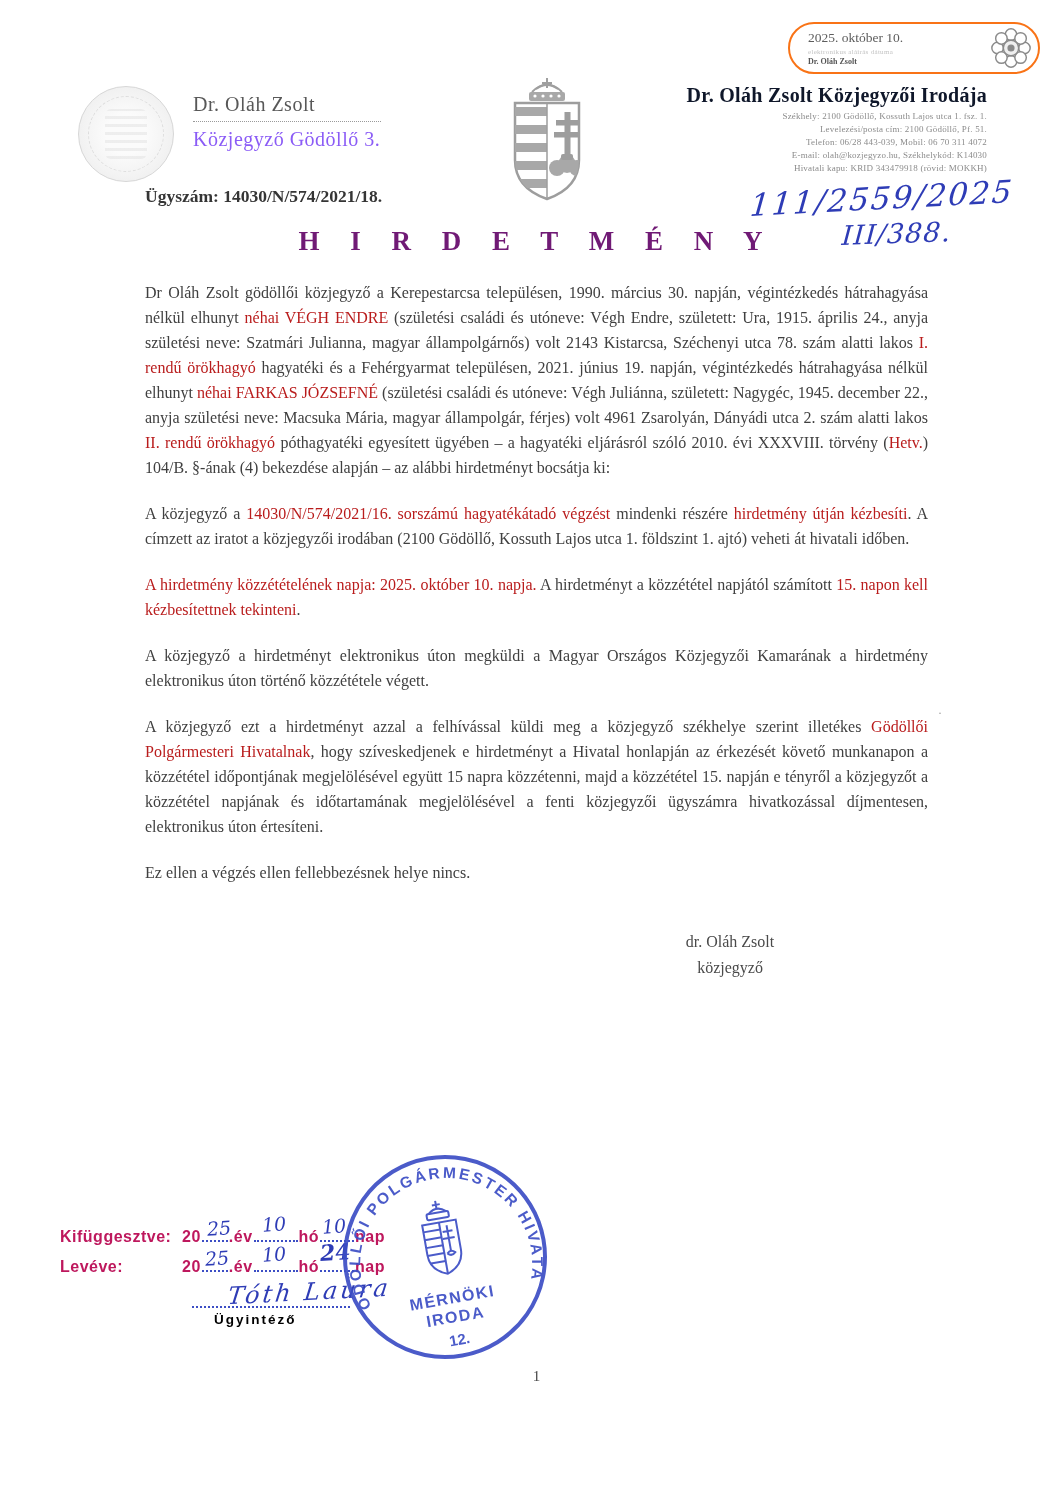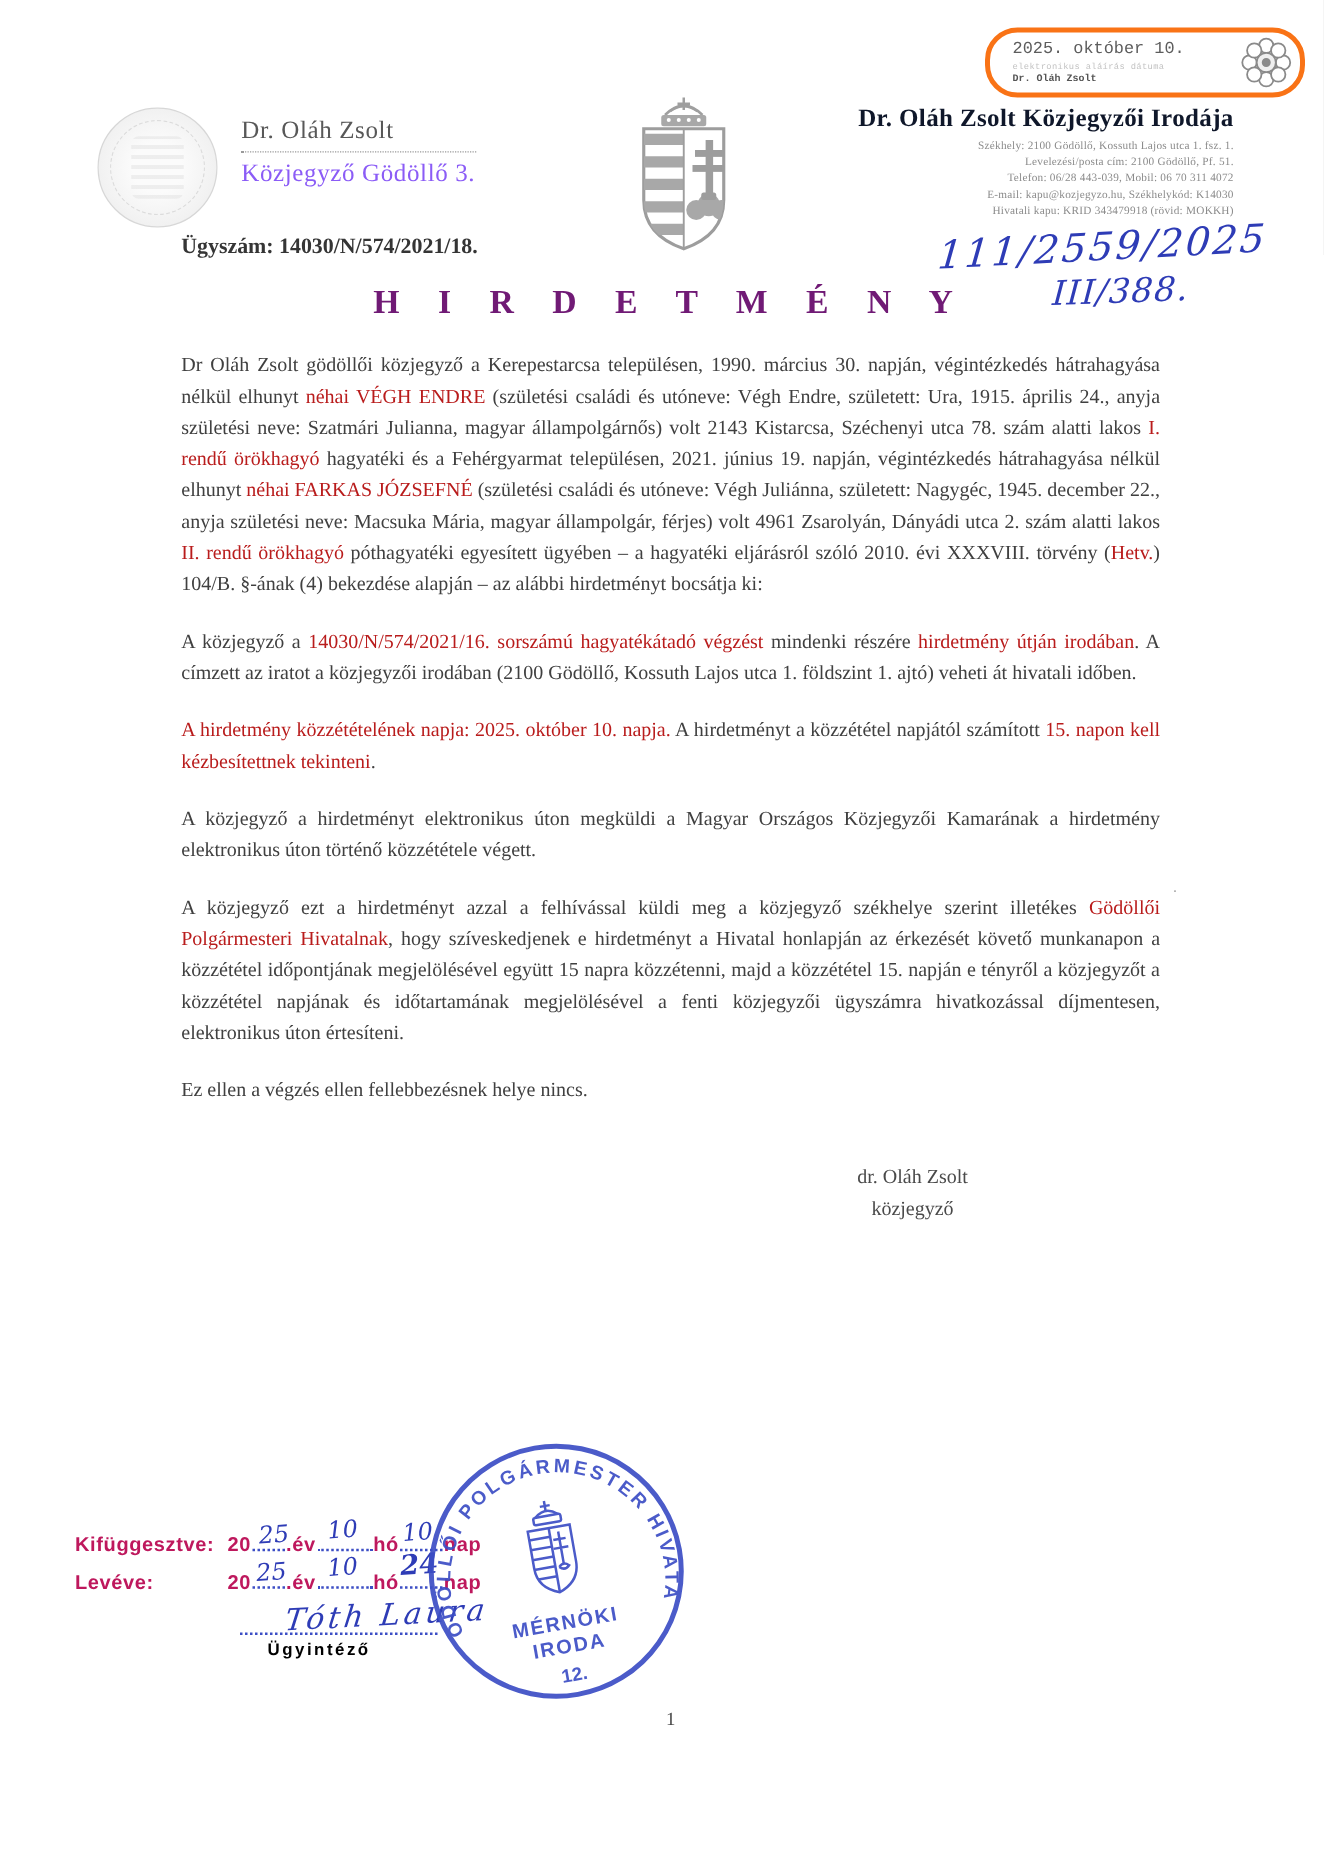--- a/index.html
+++ b/index.html
@@ -38,22 +38,22 @@
   }
   .arms-center{position:absolute;left:501px;top:76px;width:92px;height:126px;opacity:.85;}
   .office{
     position:absolute;right:72px;top:84px;width:340px;text-align:right;
   }
   .office-title{font-size:20px;font-weight:bold;color:#0f172a;letter-spacing:.3px;margin-bottom:3px;}
   .office-line{font-size:9px;color:#8b8b8b;line-height:13px;letter-spacing:.2px;}
   
   .estamp{
     position:absolute;left:788px;top:22px;width:248px;height:48px;
-    border:4px solid #f97316;border-radius:26px;background:#fff;
-    font-family:Liberation Mono, monospace;
+    border:2px solid #f97316;border-radius:26px;background:#fff;
+    font-family:Liberation Serif, serif;
   }
   .estamp-date{position:absolute;left:18px;top:6px;font-size:13.5px;color:#5d5d5d;}
   .estamp-sub{position:absolute;left:18px;top:24px;font-size:7px;color:#c3c3c3;filter:blur(.4px);letter-spacing:.3px;}
   .estamp-name{position:absolute;left:18px;top:33px;font-size:8px;font-weight:bold;color:#555;}
   .estamp-rosette{position:absolute;right:4px;top:1px;width:46px;height:46px;}
   
   .hand{font-family:"DejaVu Serif", serif;font-style:italic;color:#2e3cb6;}
   .hand-case1{
     position:absolute;left:750px;top:180px;font-size:31px;letter-spacing:2px;
     transform:rotate(-3deg) skewX(-8deg);
@@ -155,21 +155,21 @@
         <rect x="53" y="56" width="27" height="5.5" fill="#8c8c8c"></rect>
       </g>
     </svg>
   </div>
 
   <div class="office">
     <div class="office-title">Dr. Oláh Zsolt Közjegyzői Irodája</div>
     <div class="office-line">Székhely: 2100 Gödöllő, Kossuth Lajos utca 1. fsz. 1.</div>
     <div class="office-line">Levelezési/posta cím: 2100 Gödöllő, Pf. 51.</div>
     <div class="office-line">Telefon: 06/28 443-039, Mobil: 06 70 311 4072</div>
-    <div class="office-line">E-mail: kapu@kozjegyzo.hu, Székhelykód: K14030</div>
+    <div class="office-line">E-mail: olah@kozjegyzo.hu, Székhelykód: K14030</div>
     <div class="office-line">Hivatali kapu: KRID 343479918 (rövid: MOKKH)</div>
   </div>
 
   <div class="estamp">
     <div class="estamp-date">2025. október 10.</div>
     <div class="estamp-sub">elektronikus aláírás dátuma</div>
     <div class="estamp-name">Dr. Oláh Zsolt</div>
     <div class="estamp-rosette">
       <svg width="46" height="46" viewBox="0 0 48 48">
         <g stroke="#8a8a8a" stroke-width="1.5" fill="#ffffff">
@@ -189,21 +189,21 @@
   </div>
 
   <div class="hand hand-case1">111/2559/2025</div>
   <div class="hand hand-case2">III/388.</div>
 
   <div class="ugyszam">Ügyszám: 14030/N/574/2021/18.</div>
   <div class="doc-title">H I R D E T M É N Y</div>
 
   <div class="body">
     <p><span>Dr Oláh Zsolt gödöllői közjegyző a Kerepestarcsa településen, 1990. március 30. napján, végintézkedés hátrahagyása nélkül elhunyt </span><span class="b">néhai VÉGH ENDRE</span><span> (születési családi és utóneve: Végh Endre, született: Ura, 1915. április 24., anyja születési neve: Szatmári Julianna, magyar állampolgárnős) volt 2143 Kistarcsa, Széchenyi utca 78. szám alatti lakos </span><span class="b">I. rendű örökhagyó</span><span> hagyatéki és a Fehérgyarmat településen, 2021. június 19. napján, végintézkedés hátrahagyása nélkül elhunyt </span><span class="b">néhai FARKAS JÓZSEFNÉ</span><span> (születési családi és utóneve: Végh Juliánna, született: Nagygéc, 1945. december 22., anyja születési neve: Macsuka Mária, magyar állampolgár, férjes) volt 4961 Zsarolyán, Dányádi utca 2. szám alatti lakos </span><span class="b">II. rendű örökhagyó</span><span> póthagyatéki egyesített ügyében – a hagyatéki eljárásról szóló 2010. évi XXXVIII. törvény (</span><span class="b">Hetv.</span><span>) 104/B. §-ának (4) bekezdése alapján – az alábbi hirdetményt bocsátja ki:</span></p>
-    <p><span>A közjegyző a </span><span class="b">14030/N/574/2021/16. sorszámú hagyatékátadó végzést</span><span> mindenki részére </span><span class="b">hirdetmény útján irodában</span><span>. A címzett az iratot a közjegyzői irodában (2100 Gödöllő, Kossuth Lajos utca 1. földszint 1. ajtó) veheti át hivatali időben.</span></p>
+    <p><span>A közjegyző a </span><span class="b">14030/N/574/2021/16. sorszámú hagyatékátadó végzést</span><span> mindenki részére </span><span class="b">hirdetmény útján kézbesíti</span><span>. A címzett az iratot a közjegyzői irodában (2100 Gödöllő, Kossuth Lajos utca 1. földszint 1. ajtó) veheti át hivatali időben.</span></p>
     <p><span class="b">A hirdetmény közzétételének napja: 2025. október 10. napja.</span><span> A hirdetményt a közzététel napjától számított </span><span class="b">15. napon kell kézbesítettnek tekinteni</span><span>.</span></p>
     <p><span>A közjegyző a hirdetményt elektronikus úton megküldi a Magyar Országos Közjegyzői Kamarának a hirdetmény elektronikus úton történő közzététele végett.</span></p>
     <p><span>A közjegyző ezt a hirdetményt azzal a felhívással küldi meg a közjegyző székhelye szerint illetékes </span><span class="b">Gödöllői Polgármesteri Hivatalnak</span><span>, hogy szíveskedjenek e hirdetményt a Hivatal honlapján az érkezését követő munkanapon a közzététel időpontjának megjelölésével együtt 15 napra közzétenni, majd a közzététel 15. napján e tényről a közjegyzőt a közzététel napjának és időtartamának megjelölésével a fenti közjegyzői ügyszámra hivatkozással díjmentesen, elektronikus úton értesíteni.</span></p>
     <p><span>Ez ellen a végzés ellen fellebbezésnek helye nincs.</span></p>
     <div class="sig-block">
       <div>dr. Oláh Zsolt</div>
       <div>közjegyző</div>
     </div>
   </div>
   <div class="speck">·</div>

